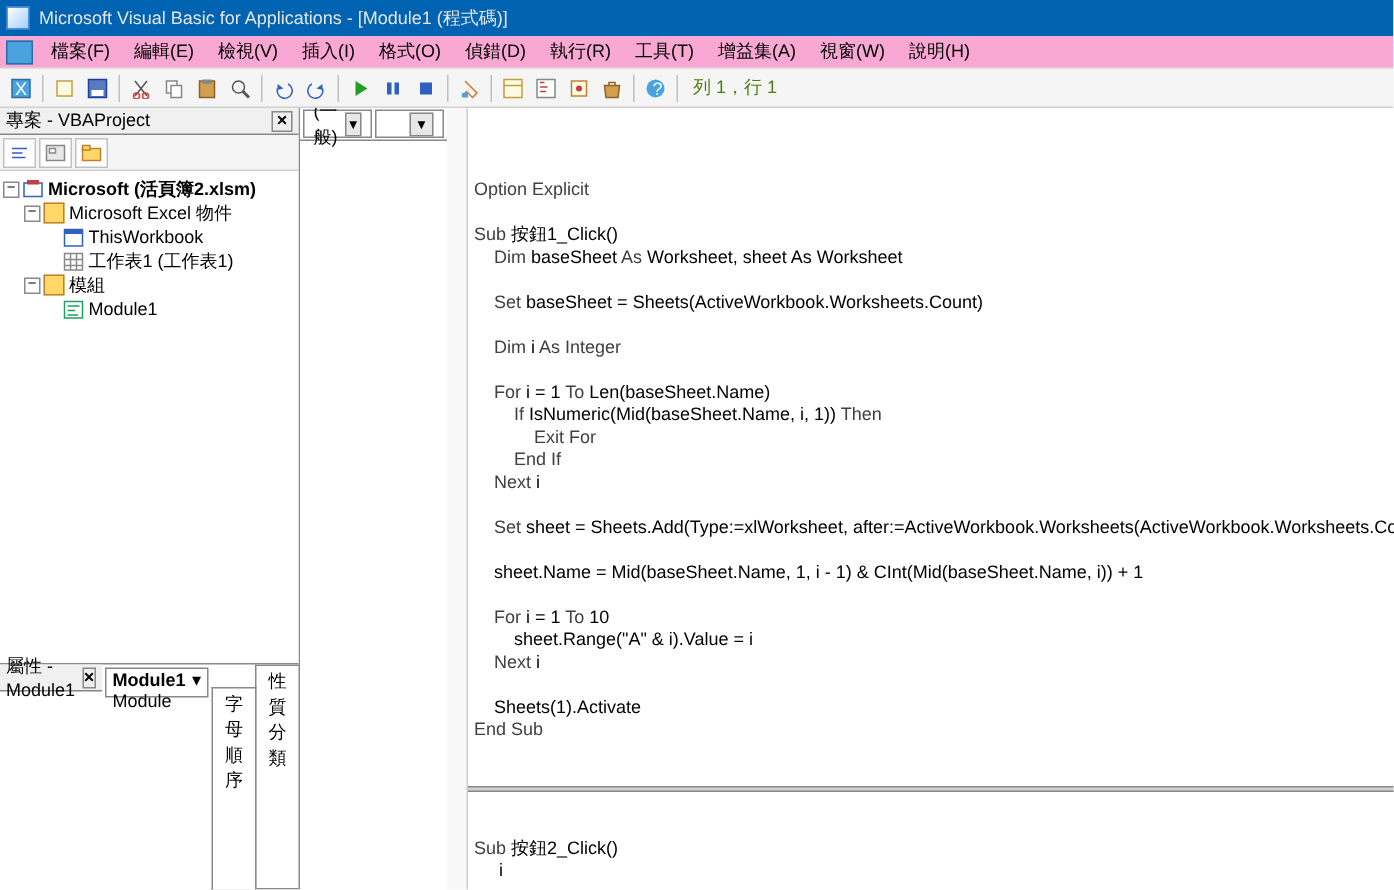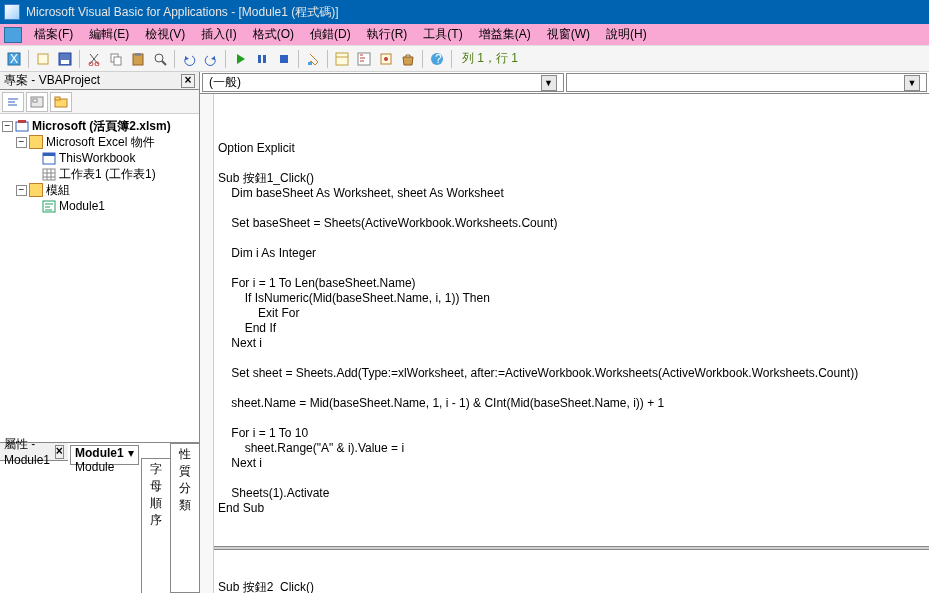--- a/index.html
+++ b/index.html
@@ -25,28 +25,28 @@
 .folder-icon{background:#ffd868;border:1px solid #c08030}
 .mod-icon svg{width:14px;height:14px}
 .props{height:150px;display:flex;flex-direction:row}
 .prop-combo{width:calc(100% - 4px);margin:2px;height:20px;border:1px solid #888;display:flex;align-items:flex-start;padding:0 4px;justify-content:space-between;cursor:pointer}
 .prop-tabs{display:flex;border-bottom:1px solid #888}
 .prop-tab{padding:2px 8px;border:1px solid #888;border-bottom:none;background:#fff;margin-right:-1px;cursor:pointer}
 .prop-tab.active{background:#fff;position:relative;top:15px}
 .prop-grid{flex:1;background:#fff;overflow:auto}
 .prop-row{display:flex;border-bottom:1px solid #e0e0e0;height:16px}
 .prop-cell{padding:1px 3px;border-right:1px solid #e0e0e0;width:50%}
-.right{flex:1;display:flex;flex-direction:column;overflow:hidden}
+.right{flex:1;display:flex;flex-direction:row;overflow:hidden}
 .dd-row{display:flex;height:22px;border-bottom:1px solid #888;padding:1px}
 .dd{flex:1;border:1px solid #888;margin:0 1px;display:flex;align-items:center;justify-content:space-between;padding:0 6px;background:#fff;cursor:pointer}
 .dd-arrow{width:16px;height:16px;background:#e8e8e8;border:1px solid #888;display:flex;align-items:center;justify-content:center;font-size:9px}
 .code{flex:1;overflow:auto;background:#fff;padding:2px 0;font-family:"MingLiU","Courier New",monospace;font-size:12px;line-height:15px;white-space:pre;position:relative}
 .code .margin{position:absolute;left:0;top:0;bottom:0;width:14px;border-right:1px solid #ccc;background:#f8f8f8}
 .code-content{padding-left:18px}
-.kw{color:#000000}
+.kw{color:#404040}
 .splitter{height:4px;background:#d0d0d0;border-top:1px solid #888;border-bottom:1px solid #888;cursor:ns-resize}
 </style>
 </head>
 <body>
 
 <div class="titlebar">
   <span class="titlebar-icon"></span>
   <span>Microsoft Visual Basic for Applications - [Module1 (程式碼)]</span>
 </div>
 

